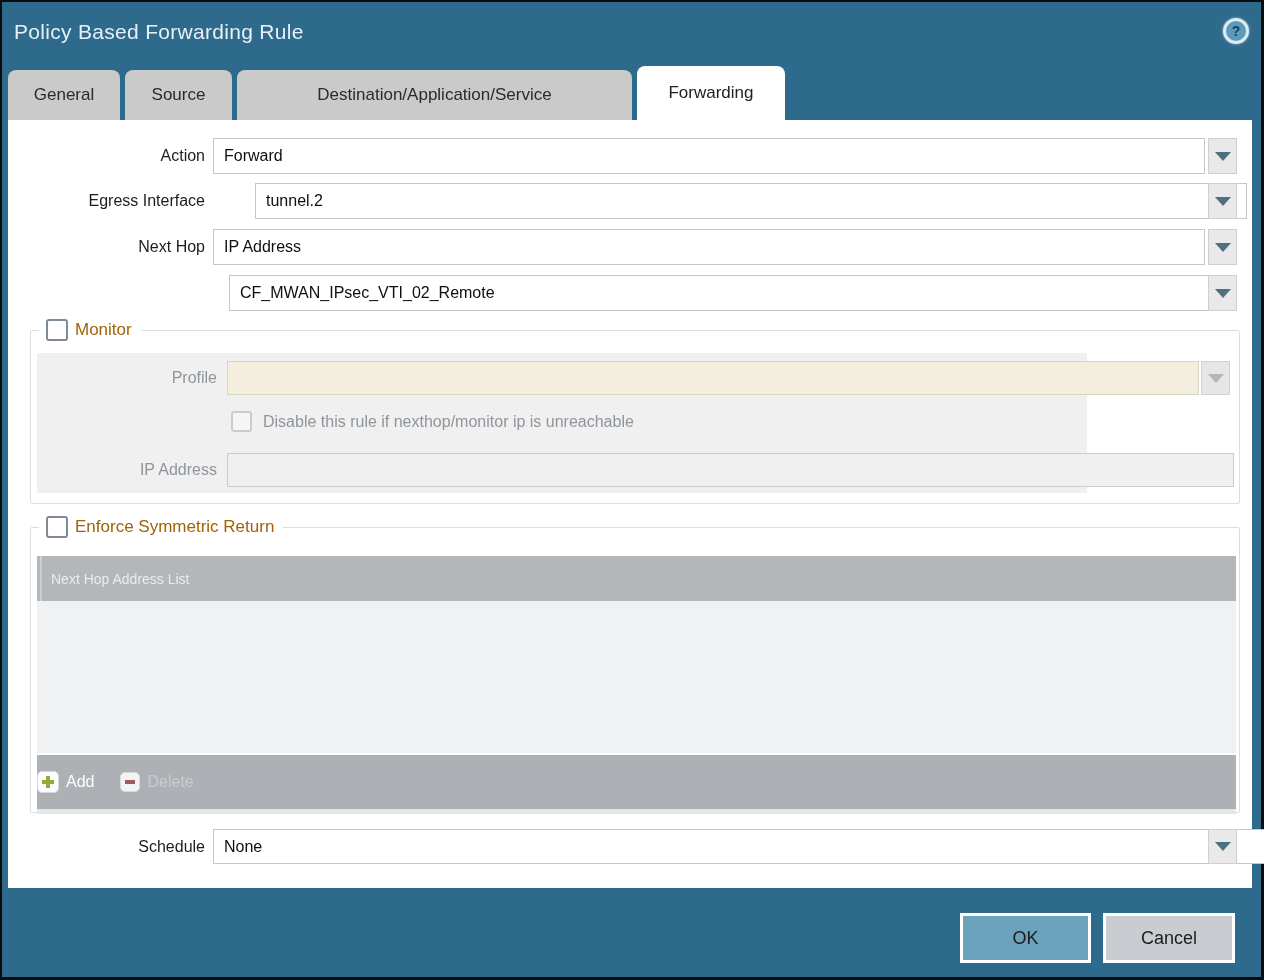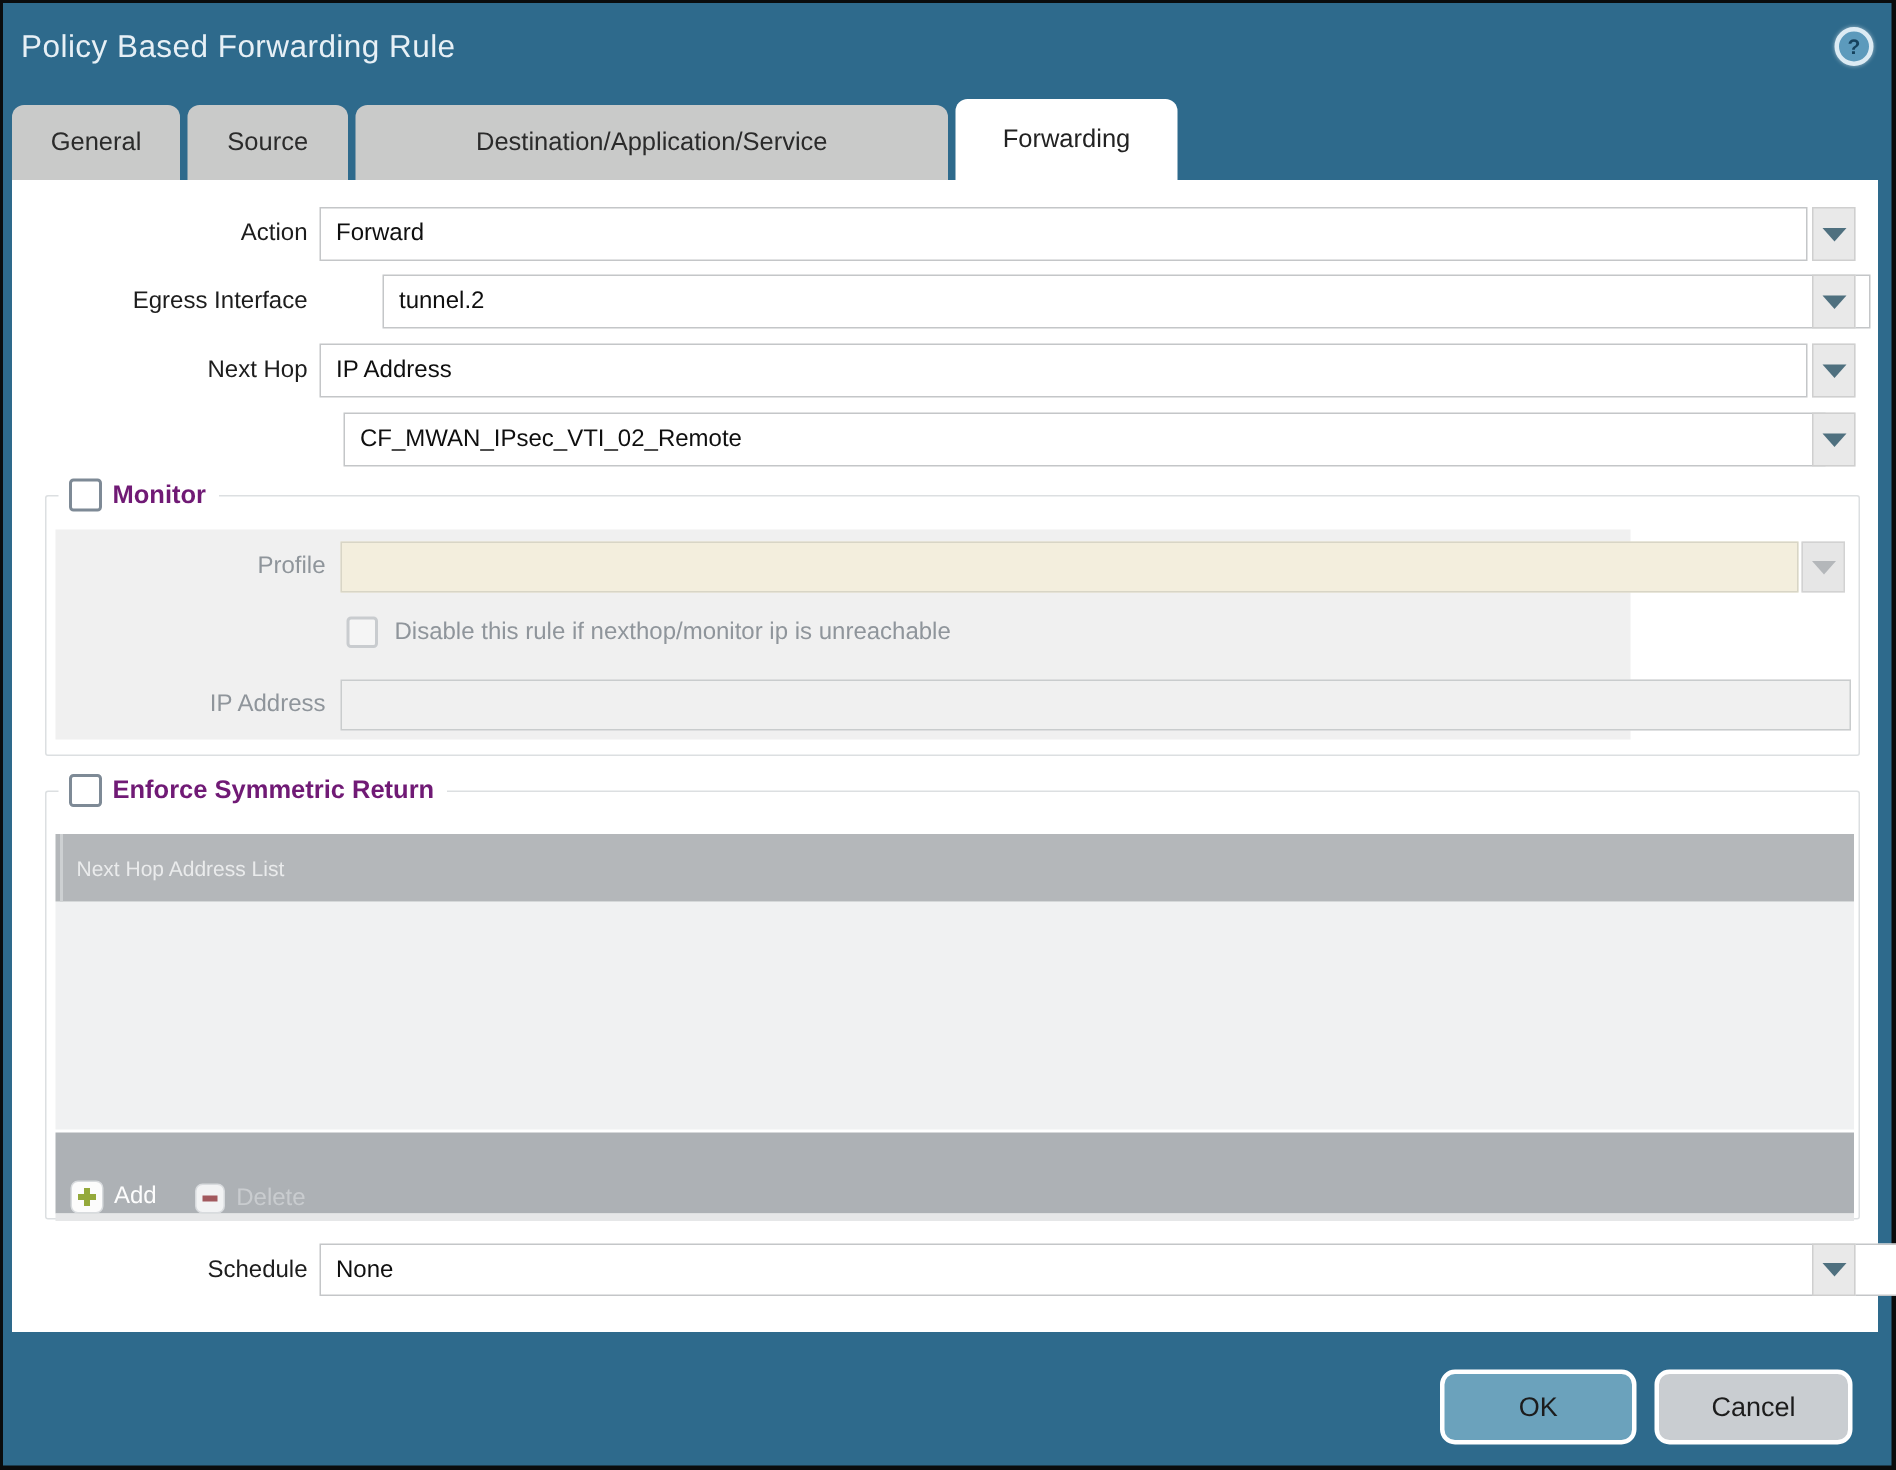--- a/index.html
+++ b/index.html
@@ -90,21 +90,21 @@
   .fs-enforce{left:22px;top:407px;width:1210px;height:286px;}
   .legend{
     position:absolute;top:-12px;left:8px;background:#ffffff;
     padding:0 9px 0 7px;display:flex;align-items:center;gap:7px;
   }
   .legend .cbx{
     width:18px;height:18px;border:2px solid #7e8a96;border-radius:3px;
     background:#fff;box-sizing:content-box;cursor:pointer;
   }
   .legend .legend-text{
-    font-size:17px;font-weight:700;color:#701a75;white-space:nowrap;
+    font-size:17px;font-weight:400;color:#a16207;white-space:nowrap;
   }
   
   .monitor-panel{
     position:absolute;left:6px;top:22px;width:1050px;height:140px;
     background:#f0f0f0;
   }
   .monitor-panel .dis-label{
     position:absolute;left:0;width:180px;text-align:right;
     font-size:16px;color:#8f959b;display:flex;align-items:center;justify-content:flex-end;
   }
@@ -133,21 +133,21 @@
     position:relative;height:45px;background:#b4b7ba;
     display:flex;align-items:center;padding-left:14px;box-sizing:border-box;
     font-size:14px;color:#eaebec;cursor:pointer;
   }
   .nh-header::before{
     content:"";position:absolute;left:3px;top:0;bottom:0;width:2px;background:#cdd0d2;
   }
   .nh-body{height:152px;background:#f0f1f2;margin-top:0;}
   .nh-footer{
     height:54px;background:#adb1b5;margin-top:2px;
-    display:flex;align-items:flex-end;padding-left:10px;box-sizing:border-box;gap:26px;
+    display:flex;align-items:center;box-sizing:border-box;gap:26px;
   }
   .nh-strip{height:5px;background:#e6e7e8;}
   .tool{display:flex;align-items:center;gap:7px;cursor:pointer;}
   .tool-ico{
     width:22px;height:22px;background:#fcfcfc;border-radius:5px;
     border:1px solid #d8dbde;box-sizing:border-box;position:relative;
   }
   .tool-ico.plus::before{
     content:"";position:absolute;left:4px;top:8px;width:12px;height:4px;background:#94a93c;
   }
@@ -156,21 +156,21 @@
   }
   .tool-ico.minus{width:20px;height:20px;background:#f2f3f4;}
   .tool-ico.minus::before{
     content:"";position:absolute;left:4px;top:7px;width:10px;height:4px;background:#a2595e;
   }
   .tool-label-add{font-size:16px;color:#fdfdfd;}
   .tool-label-del{font-size:16px;color:#c9cccf;}
   
   .btn{
     position:absolute;top:911px;height:50px;box-sizing:border-box;
-    border:3px solid #ffffff;border-radius:10px;
+    border:3px solid #ffffff;border-radius:0;
     display:flex;align-items:center;justify-content:center;
     font-size:18px;color:#1c1c1c;cursor:pointer;
   }
   .btn-ok{left:958px;width:131px;background:#6ba2bc;}
   .btn-cancel{left:1101px;width:132px;background:#c9cdd1;}
 </style>
 </head>
 <body>
 
 <div class="dialog">

